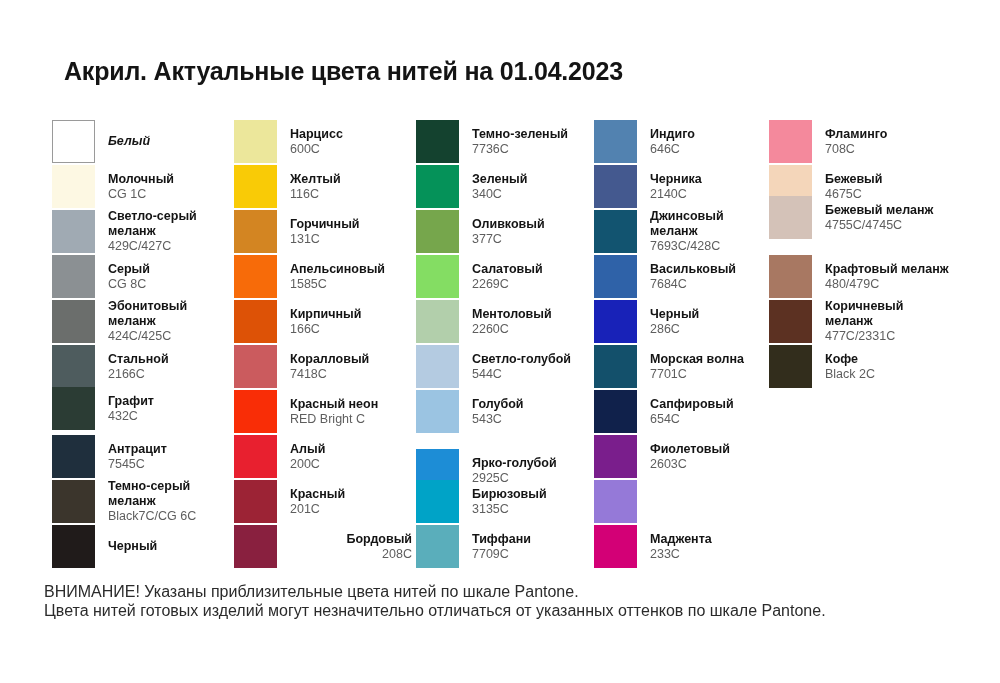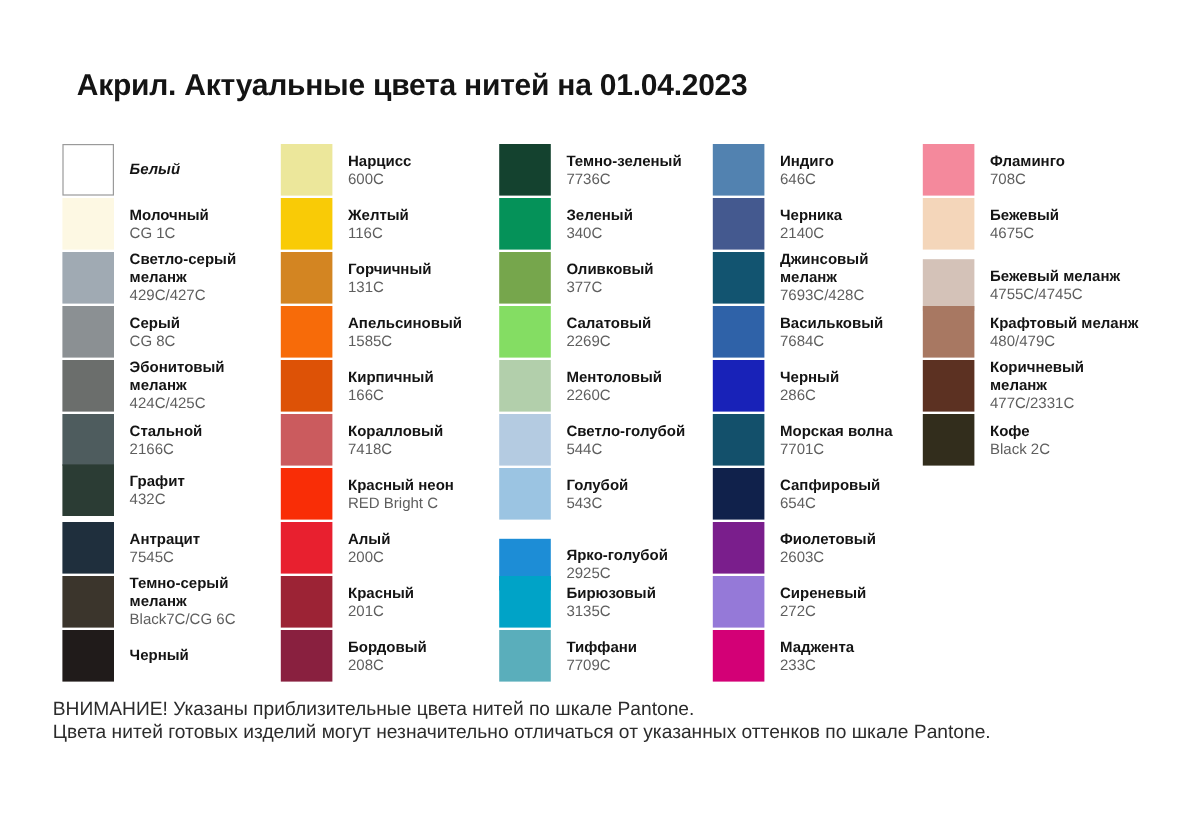--- a/index.html
+++ b/index.html
@@ -240,21 +240,21 @@
             <div class="code">200C</div>
           </div>
         </div>
         <div class="row" style="top: 360px;">
           <div class="swatch" title="Красный" style="background: rgb(156, 35, 53);"></div>
           <div class="labels">
             <div class="name">Красный</div>
             <div class="code">201C</div>
           </div>
         </div>
-        <div class="row" style="top: 405px;">
+        <div class="row" style="top: 405px; text-align: right;">
           <div class="swatch" title="Бордовый" style="background: rgb(137, 32, 63);"></div>
           <div class="labels">
             <div class="name">Бордовый</div>
             <div class="code">208C</div>
           </div>
         </div>
       </div>
       <div class="column col-2">
         <div class="row" style="top: 0px;">
           <div class="swatch" title="Темно-зеленый" style="background: rgb(20, 66, 47);"></div>
@@ -379,24 +379,20 @@
         </div>
         <div class="row" style="top: 315px;">
           <div class="swatch" title="Фиолетовый" style="background: rgb(122, 30, 140);"></div>
           <div class="labels">
             <div class="name">Фиолетовый</div>
             <div class="code">2603C</div>
           </div>
         </div>
         <div class="row" style="top: 360px;">
           <div class="swatch" title="Сиреневый" style="background: rgb(149, 121, 216);"></div>
-          <div class="labels">
-            <div class="name">Сиреневый</div>
-            <div class="code">272C</div>
-          </div>
         </div>
         <div class="row" style="top: 405px;">
           <div class="swatch" title="Маджента" style="background: rgb(211, 0, 118);"></div>
           <div class="labels">
             <div class="name">Маджента</div>
             <div class="code">233C</div>
           </div>
         </div>
       </div>
       <div class="column col-4">
@@ -407,21 +403,21 @@
             <div class="code">708C</div>
           </div>
         </div>
         <div class="row" style="top: 45px;">
           <div class="swatch" title="Бежевый" style="background: rgb(244, 214, 186);"></div>
           <div class="labels">
             <div class="name">Бежевый</div>
             <div class="code">4675C</div>
           </div>
         </div>
-        <div class="row" style="top: 96px;">
+        <div class="row" style="top: 76px;">
           <div class="swatch" title="Бежевый меланж" style="background: rgb(212, 194, 184);"></div>
           <div class="labels">
             <div class="name">Бежевый меланж</div>
             <div class="code">4755C/4745C</div>
           </div>
         </div>
         <div class="row" style="top: 135px;">
           <div class="swatch" title="Крафтовый меланж" style="background: rgb(168, 120, 98);"></div>
           <div class="labels">
             <div class="name">Крафтовый меланж</div>

